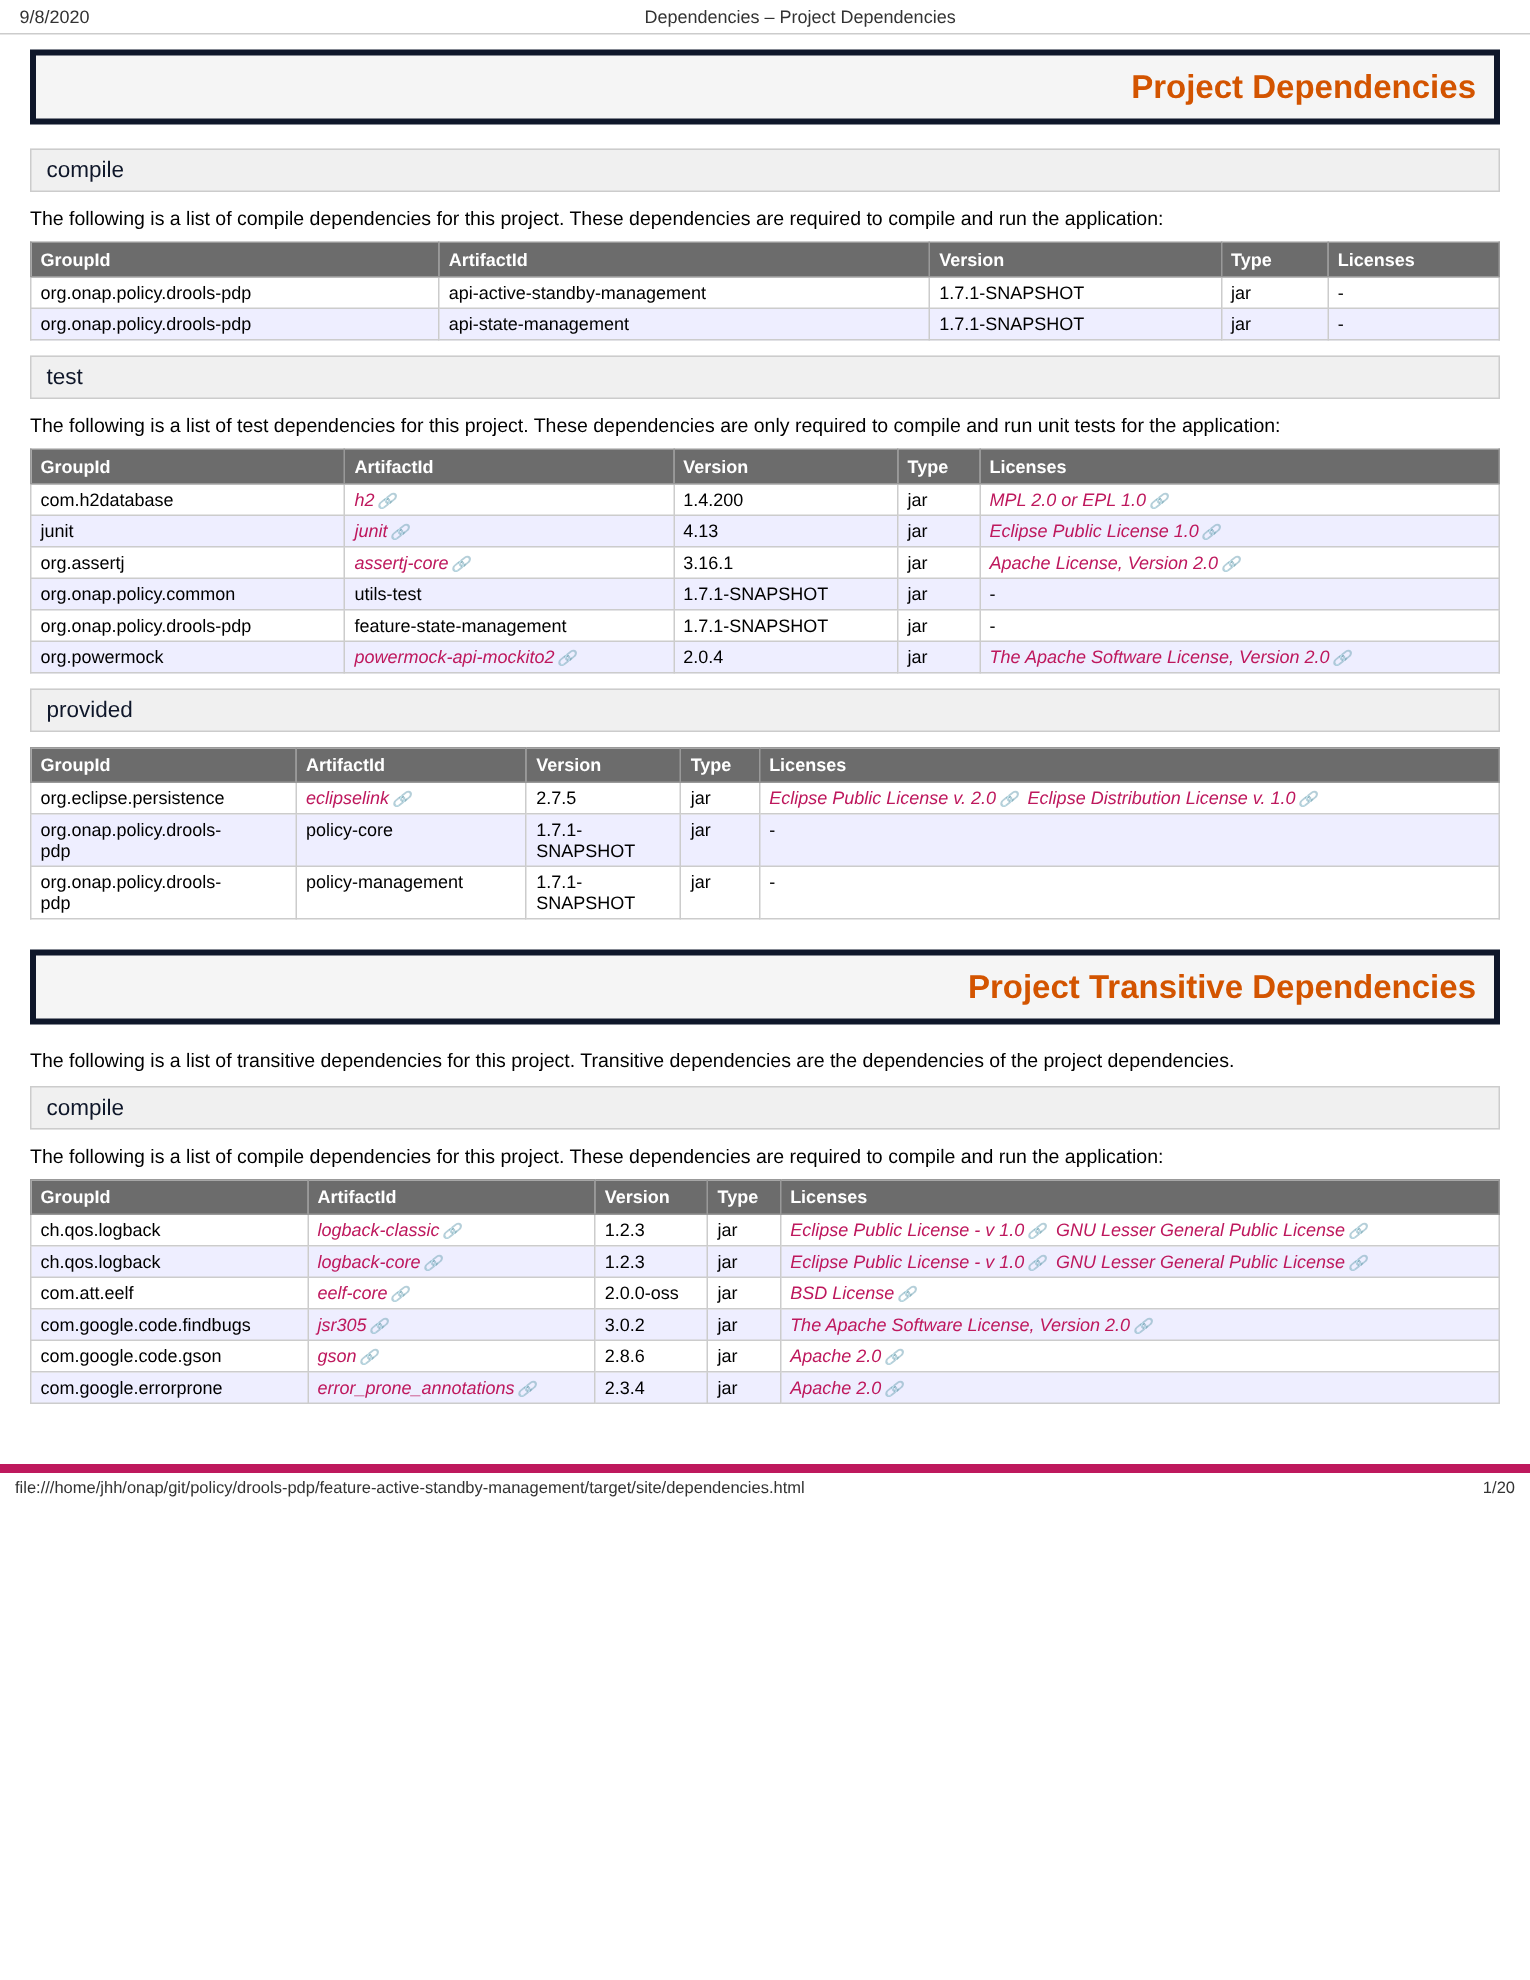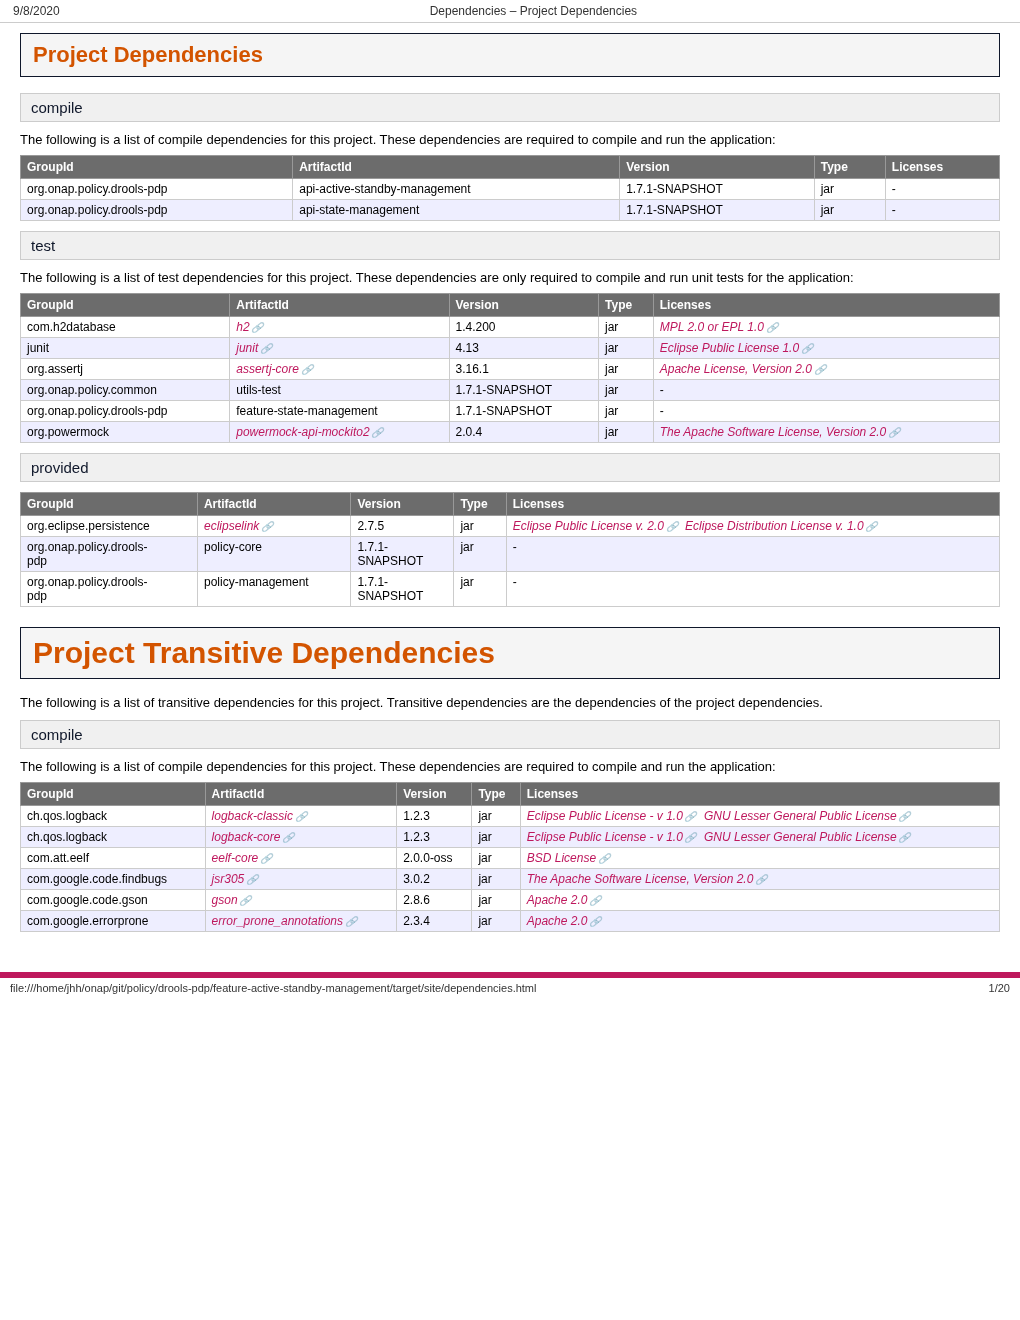--- a/index.html
+++ b/index.html
@@ -16,24 +16,25 @@
       padding: 4px 13px;
       border-bottom: 1px solid #ccc;
       display: flex;
       justify-content: space-between;
     }
     .page-content {
       padding: 10px 20px 20px 20px;
       max-width: 1020px;
     }
     .section-box {
-      border: 1px solid #0f172a;
+      border: 4px solid #0f172a;
       background: #f5f5f5;
       padding: 8px 12px;
       margin-bottom: 16px;
+      text-align: right;
     }
     .section-box h1 {
       font-size: 22px;
       font-weight: bold;
       color: #d35400;
     }
     .section-box h2 {
       font-size: 16px;
       font-weight: normal;
       color: #2e6da4;
@@ -92,21 +93,21 @@
       justify-content: space-between;
       background: #fff;
       margin-top: 10px;
     }
     h1.project-title {
       font-size: 22px;
       color: #d35400;
       font-weight: bold;
     }
     h2.transitive-title {
-      font-size: 30px;
+      font-size: 22px;
       color: #d35400;
       font-weight: bold;
     }
   </style>
 </head>
 <body>
 
 <div class="browser-bar">
   <span>9/8/2020</span>
   <span>Dependencies – Project Dependencies</span>

